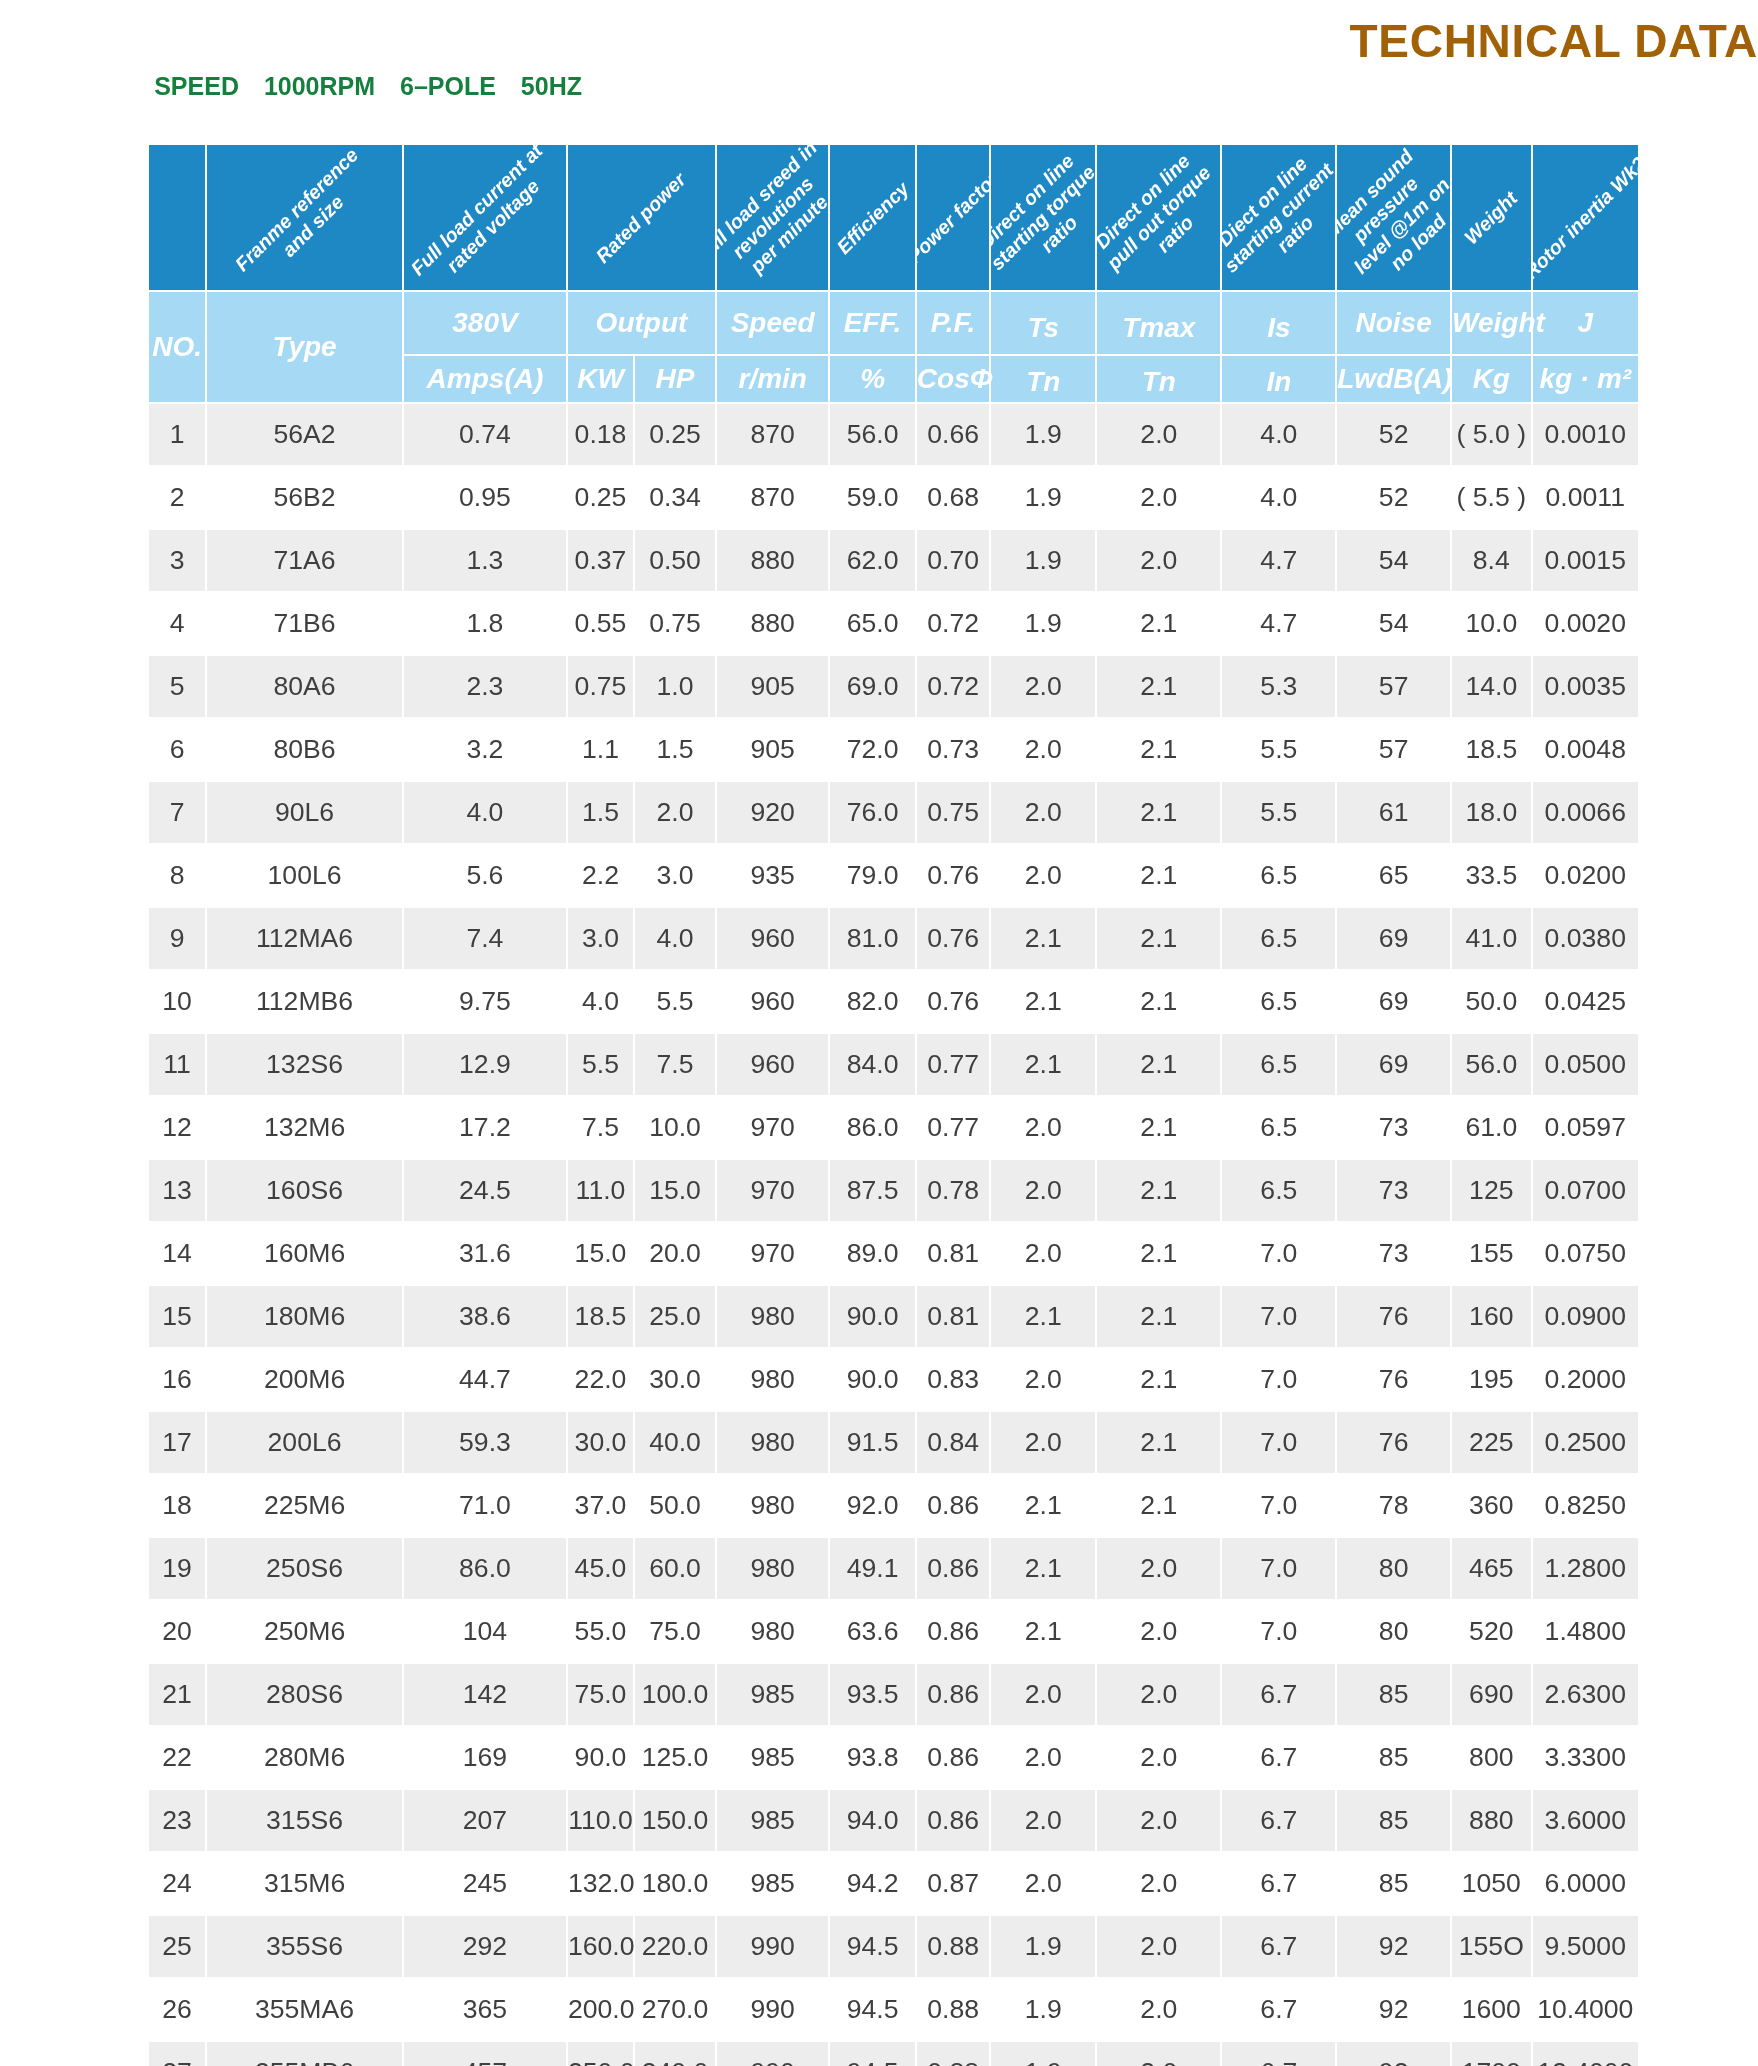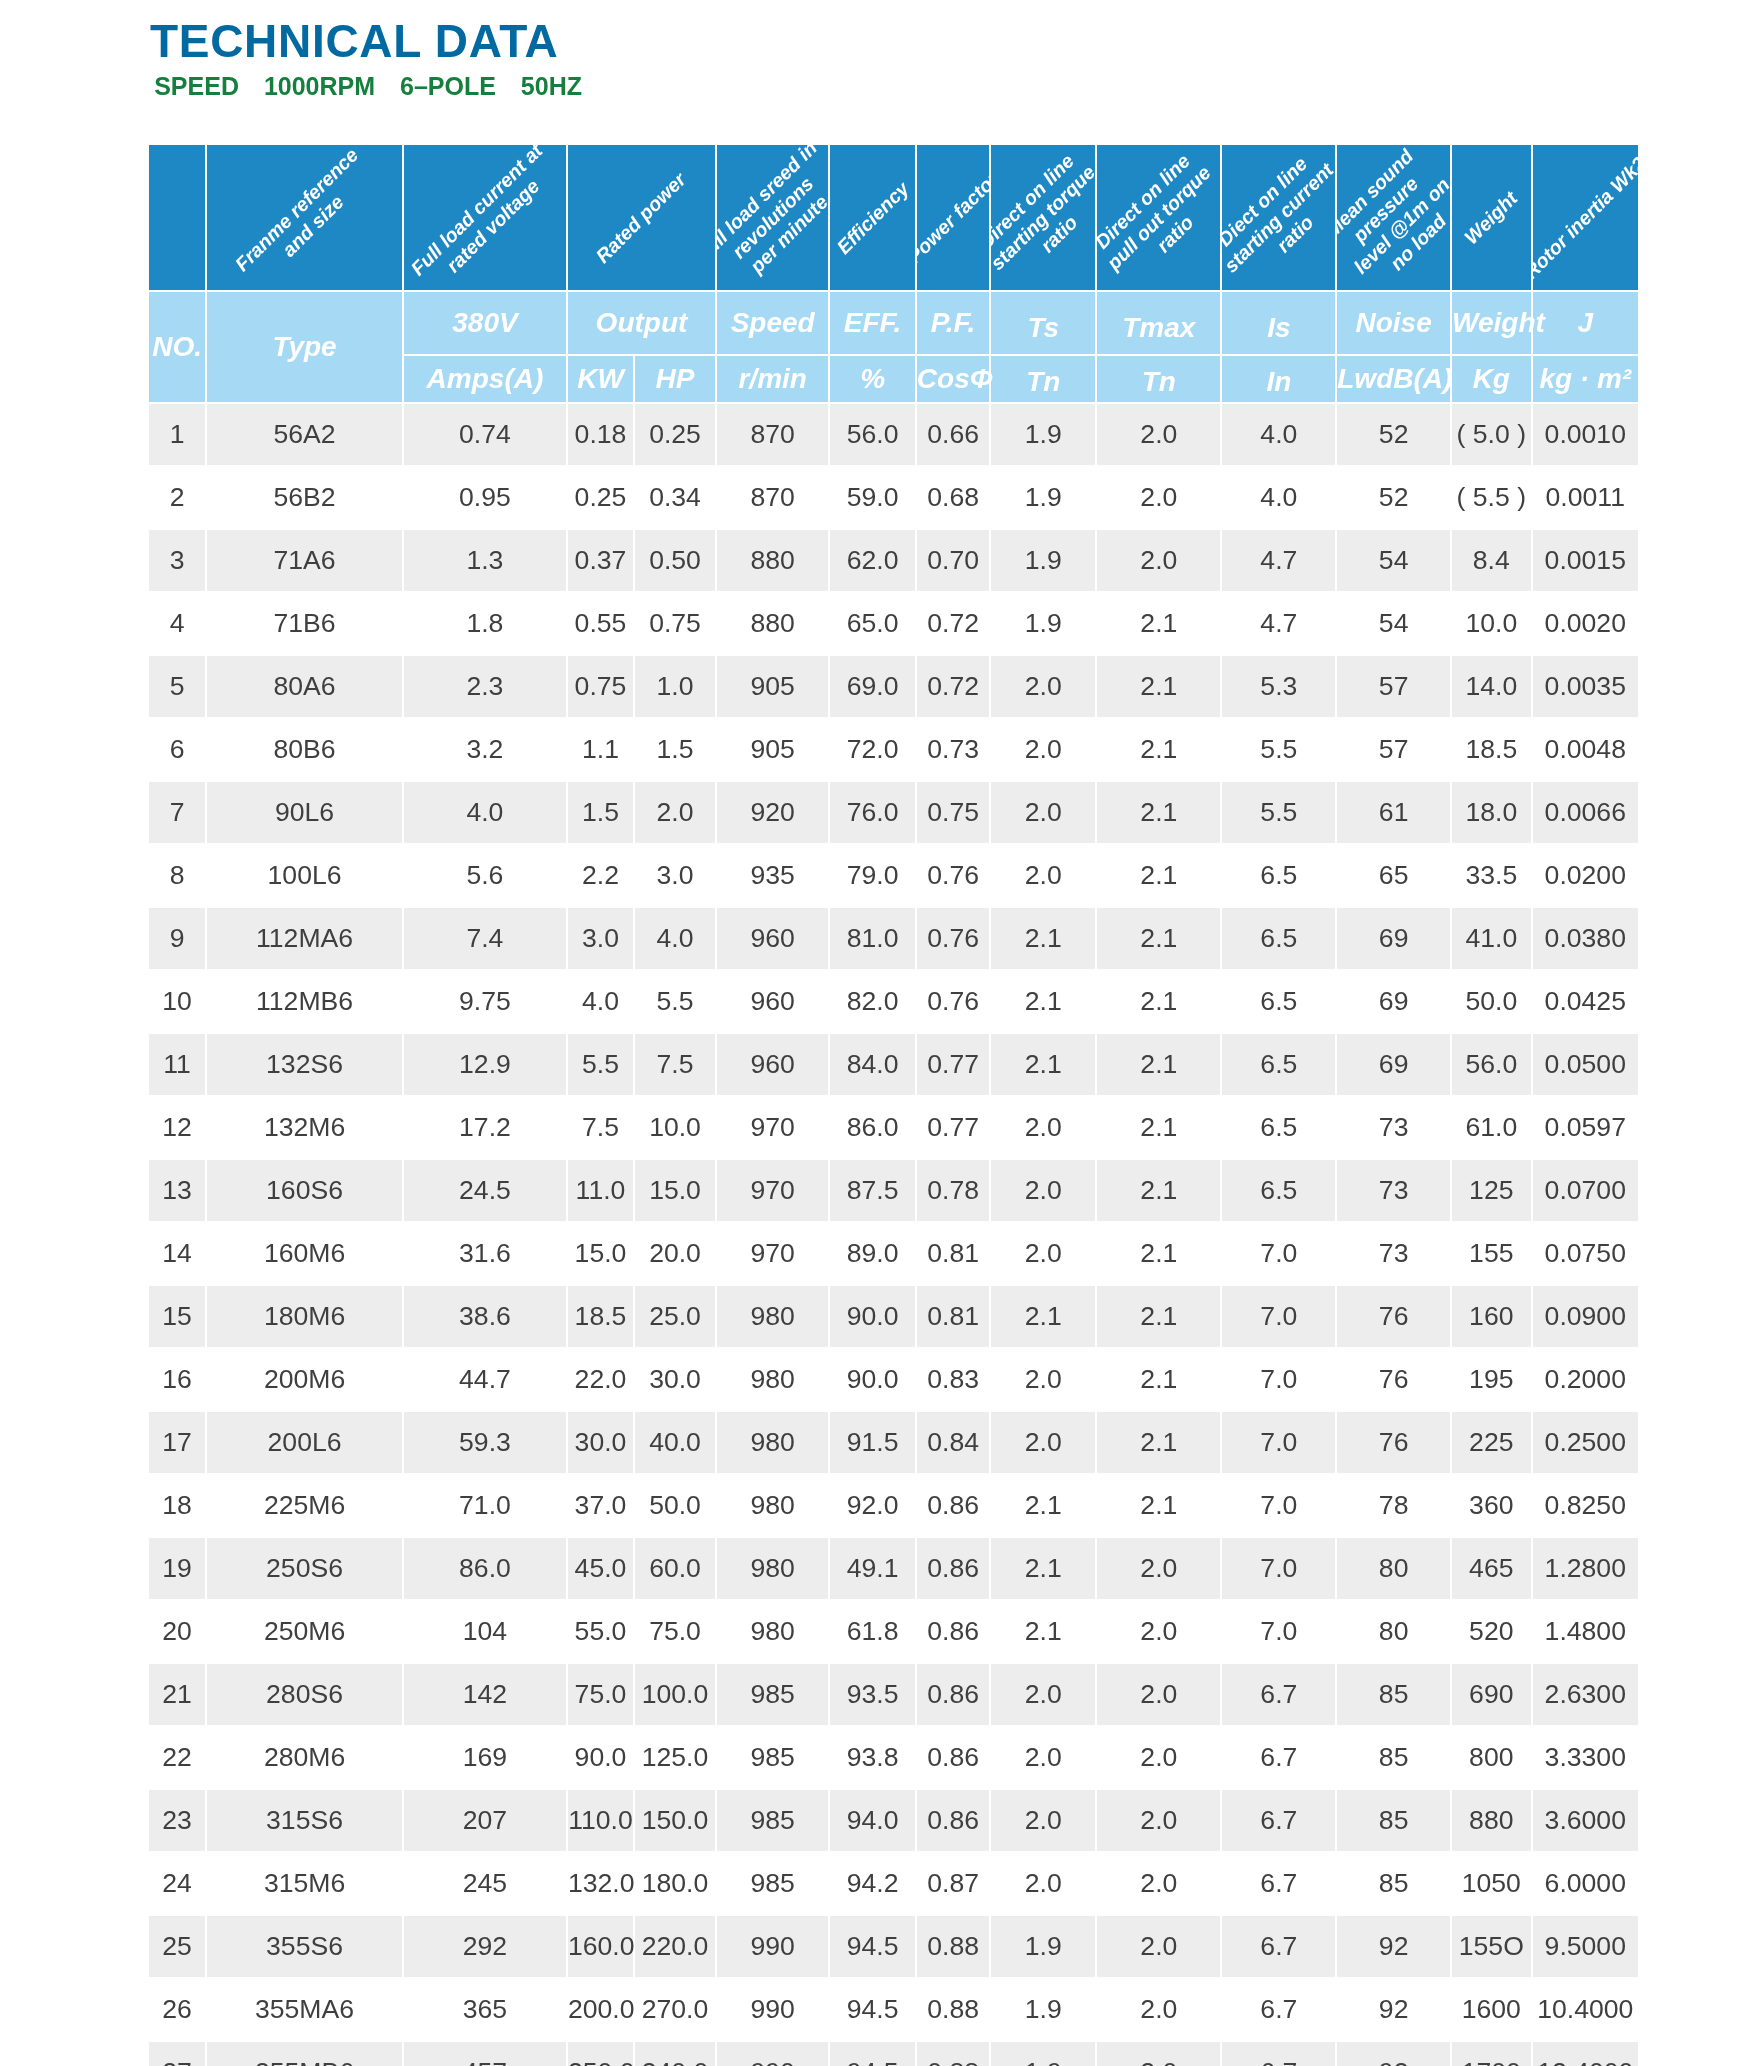--- a/index.html
+++ b/index.html
@@ -9,22 +9,23 @@
     font-family: "Liberation Sans", sans-serif;
     position: relative;
   }
   .page { position: absolute; left: 0; top: 0; width: 1758px; height: 2066px; }
 
   .doc-header { margin: 18px 0 0 150px; }
   .doc-title {
     font-size: 46px;
     font-weight: 800;
     letter-spacing: 0.7px;
-    color: #0369a1;
+    color: #a16207;
     line-height: 1.0;
+    text-align: right;
   }
   .doc-subtitle {
     margin-top: 9.8px;
     margin-left: 4.2px;
     font-size: 25px;
     font-weight: 700;
     color: #15803d;
     word-spacing: 18px;
     line-height: 1.0;
   }
@@ -505,21 +506,21 @@
           <td>465</td>
           <td>1.2800</td>
         </tr>
         <tr>
           <td>20</td>
           <td>250M6</td>
           <td>104</td>
           <td>55.0</td>
           <td>75.0</td>
           <td>980</td>
-          <td>61.8</td>
+          <td>63.6</td>
           <td>0.86</td>
           <td>2.1</td>
           <td>2.0</td>
           <td>7.0</td>
           <td>80</td>
           <td>520</td>
           <td>1.4800</td>
         </tr>
         <tr>
           <td>21</td>

